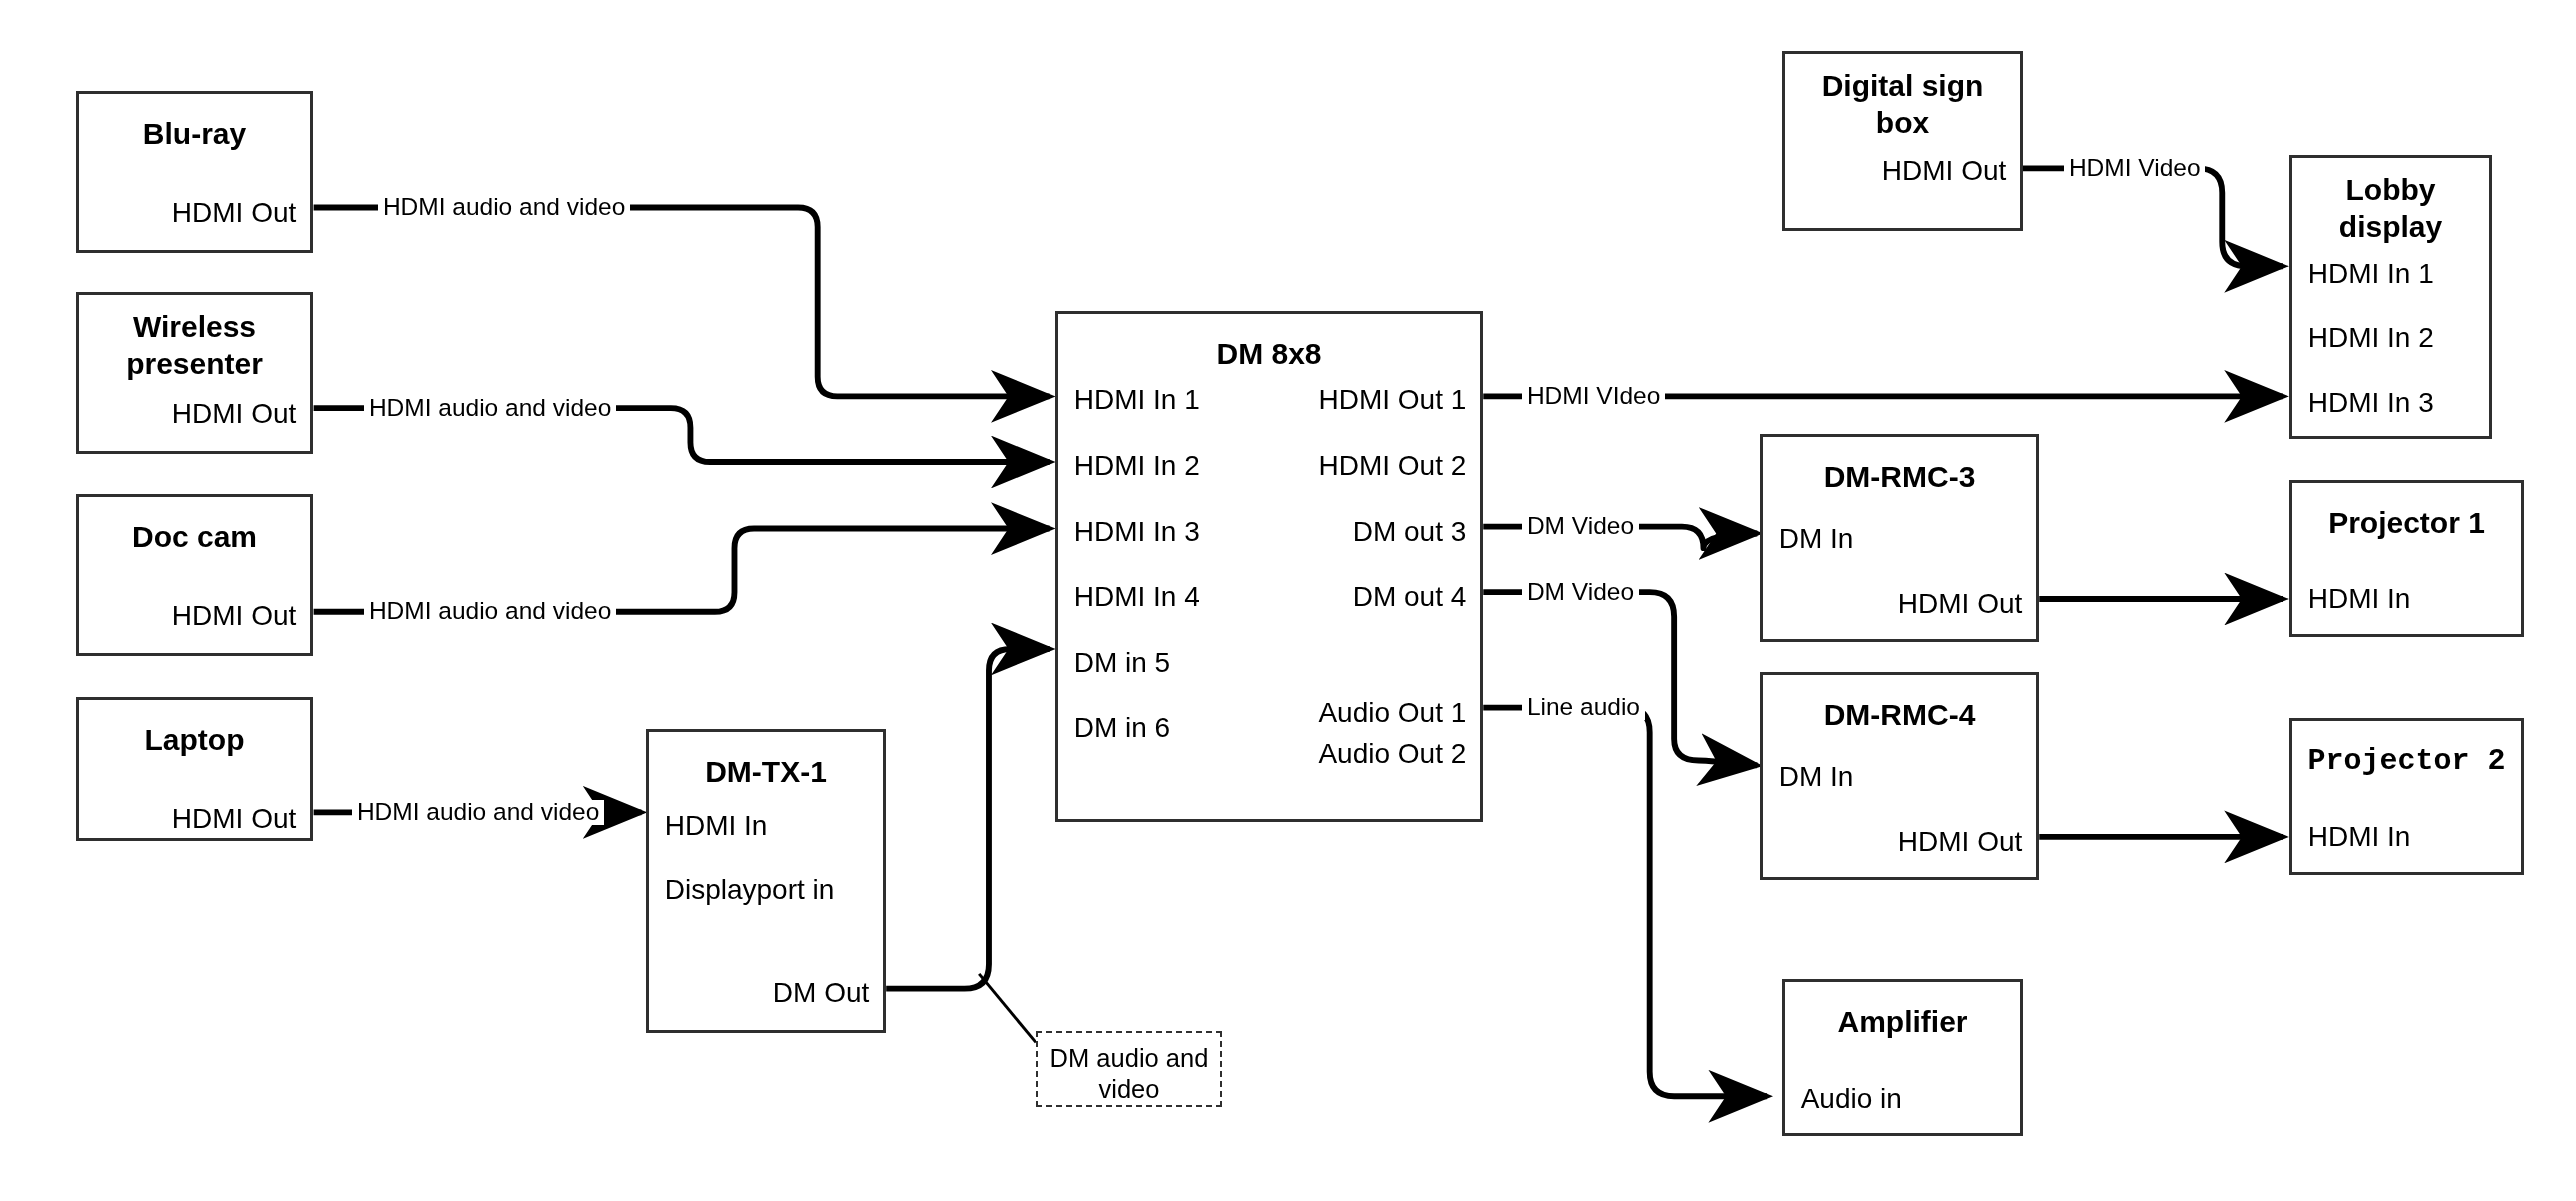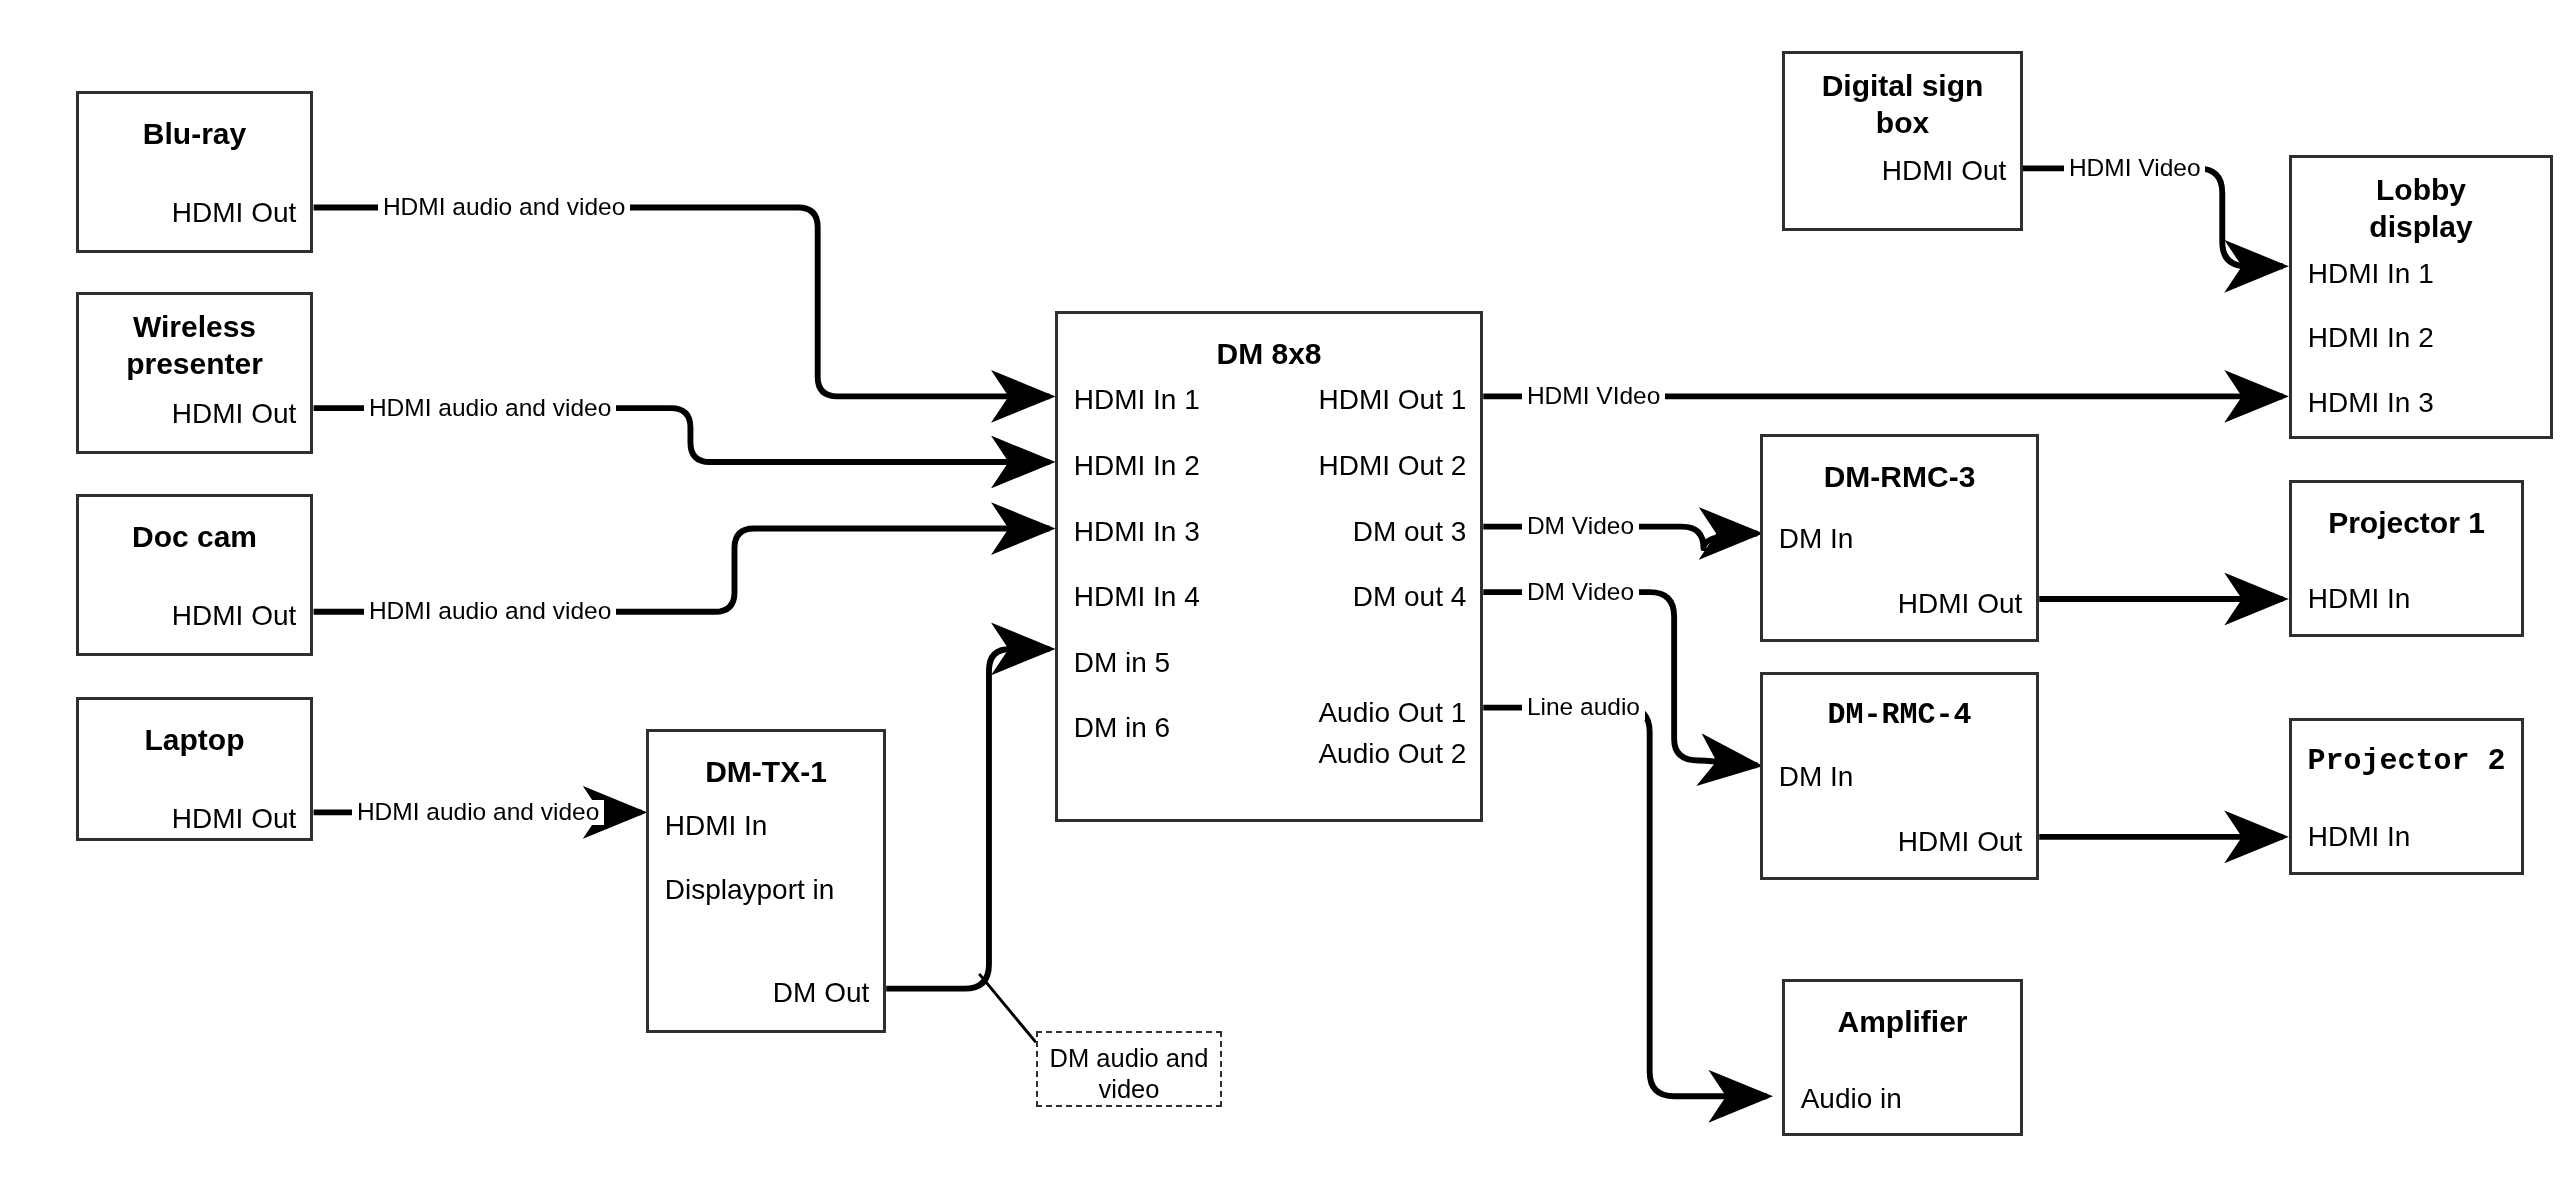--- a/index.html
+++ b/index.html
@@ -182,36 +182,36 @@
     <div class="port right" style="right:13.7px; top:385px;">Audio Out 1</div>
     <div class="port right" style="right:13.7px; top:426px;">Audio Out 2</div>
   </div>
 
   <div class="node" style="left:1782px; top:51px; width:241px; height:180px;">
     <div class="node-title" style="top:13.7px;">Digital sign</div>
     <div class="node-title" style="top:51px;">box</div>
     <div class="port right" style="right:13.7px; top:103px;">HDMI Out</div>
   </div>
 
-  <div class="node" style="left:2289px; top:155px; width:264px; height:284px;">
+  <div class="node" style="left:2289px; top:155px; width:203px; height:284px;">
     <div class="node-title" style="top:13.7px;">Lobby</div>
     <div class="node-title" style="top:51px;">display</div>
     <div class="port left" style="left:15.7px; top:102px;">HDMI In 1</div>
     <div class="port left" style="left:15.7px; top:166px;">HDMI In 2</div>
     <div class="port left" style="left:15.7px; top:231px;">HDMI In 3</div>
   </div>
 
   <div class="node" style="left:1760px; top:434px; width:279px; height:208px;">
     <div class="node-title" style="top:21.5px;">DM-RMC-3</div>
     <div class="port left" style="left:15.7px; top:88px;">DM In</div>
     <div class="port right" style="right:13.7px; top:153px;">HDMI Out</div>
   </div>
 
   <div class="node" style="left:1760px; top:672px; width:279px; height:208px;">
-    <div class="node-title" style="top:21.5px;font-family:Liberation Mono, monospace;">DM-RMC-4</div>
+    <div class="node-title" style="top:21.5px;">DM-RMC-4</div>
     <div class="port left" style="left:15.7px; top:88px;">DM In</div>
     <div class="port right" style="right:13.7px; top:153px;">HDMI Out</div>
   </div>
 
   <div class="node" style="left:2289px; top:480px; width:235px; height:157px;">
     <div class="node-title" style="top:21.5px;">Projector 1</div>
     <div class="port left" style="left:15.7px; top:102px;">HDMI In</div>
   </div>
 
   <div class="node" style="left:2289px; top:718px; width:235px; height:157px;">

